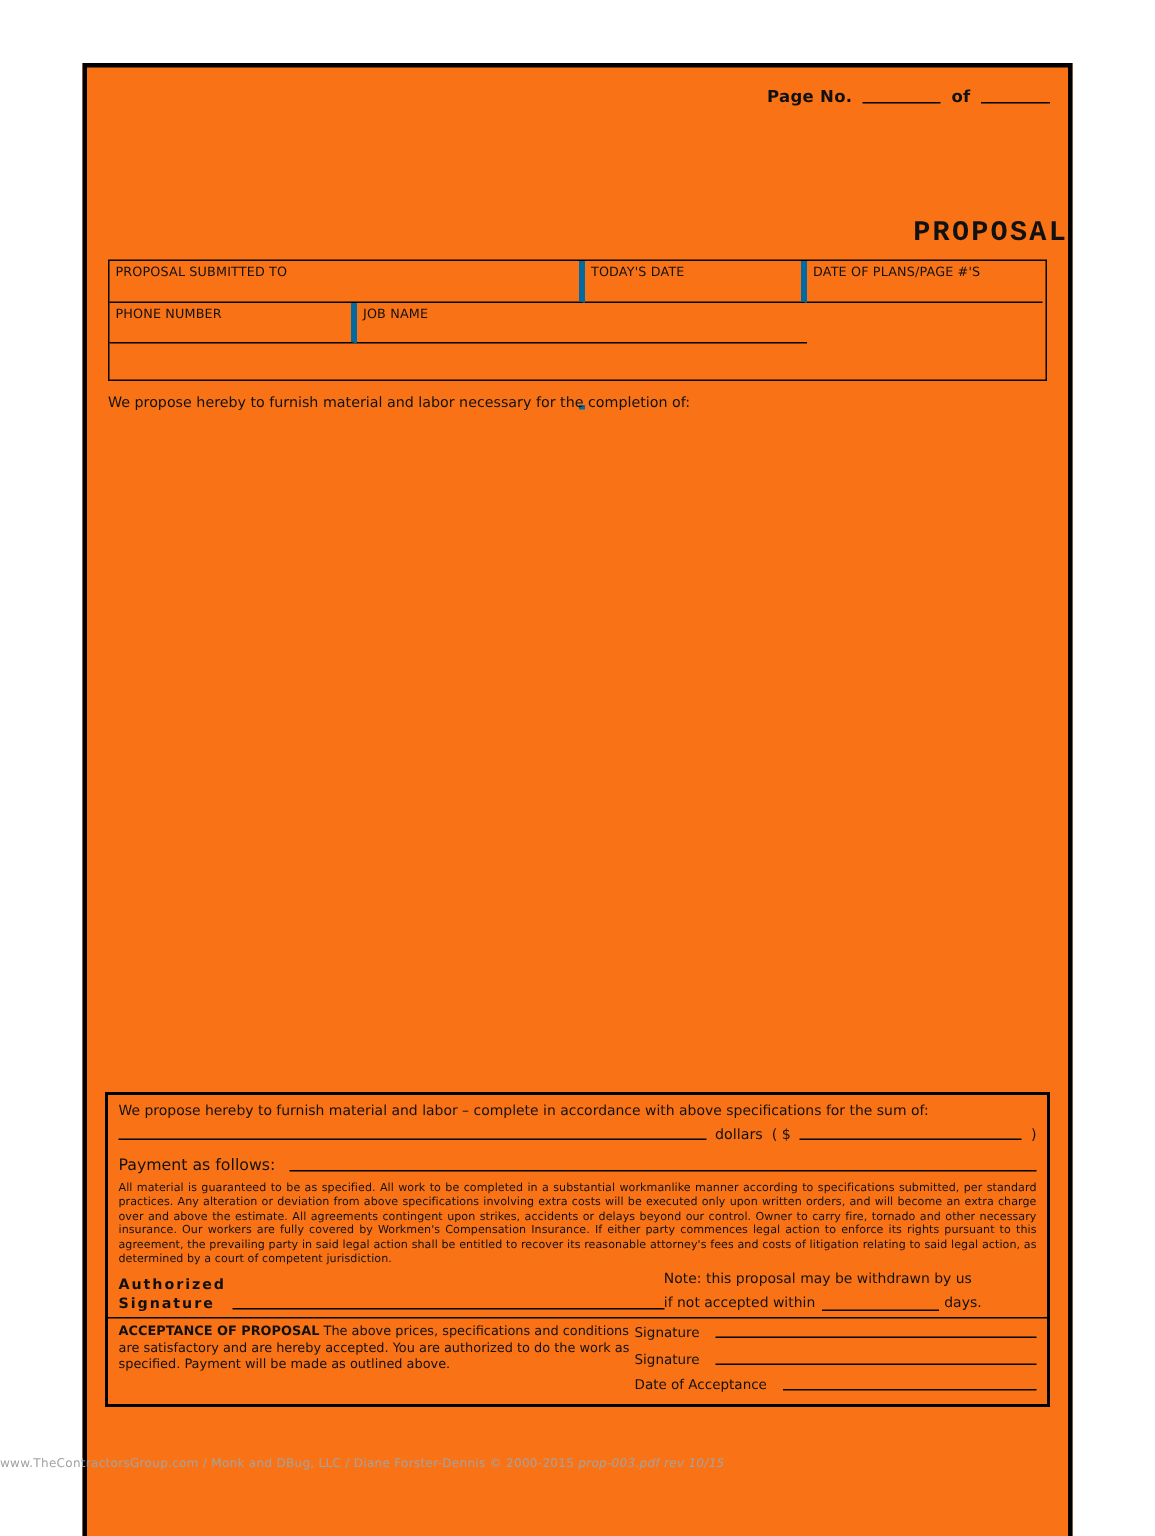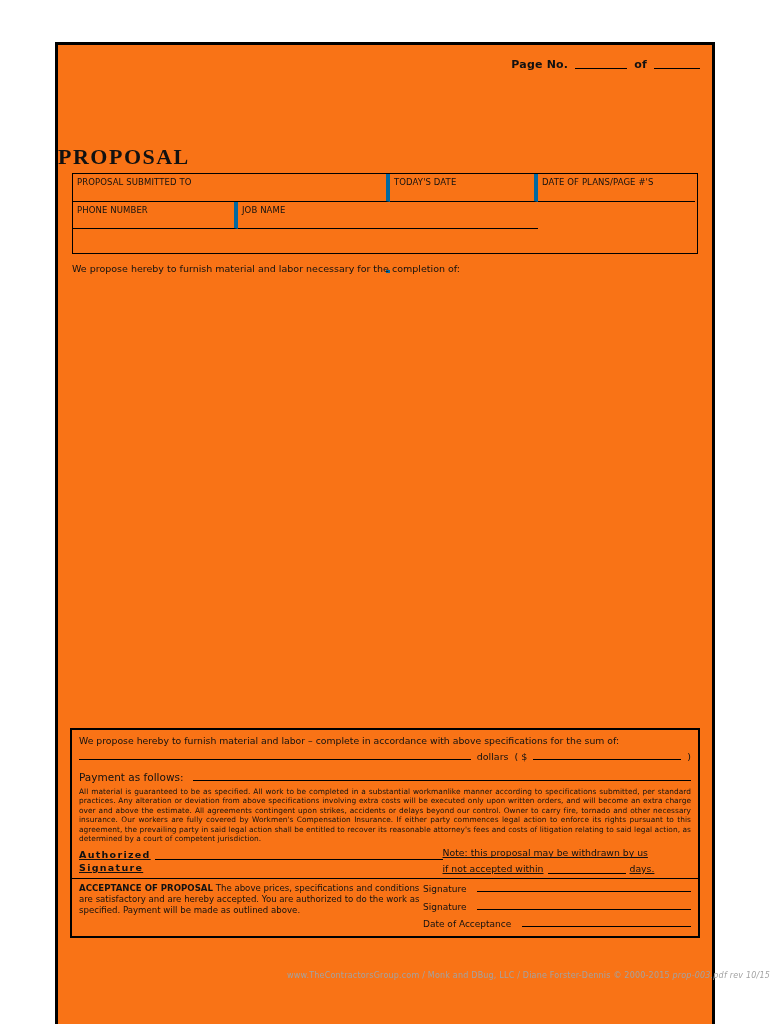--- a/index.html
+++ b/index.html
@@ -21,22 +21,22 @@
     position:absolute; top:13px; right:12px;
     display:flex; align-items:flex-end; gap:7px;
     font-size:11px; font-weight:600; letter-spacing:.2px;
   }
   .page-no-row .uline { margin-bottom:2px; }
   .w52 { width:52px; } .w46 { width:46px; }
 
   
   .form-title {
     position:absolute; top:99px; left:0; right:0; margin:0;
-    text-align:left; font-family:Liberation Serif, serif;
-    font-size:22px; font-weight:bold; letter-spacing:1.5px;
+    text-align:right; font-family:Liberation Mono, monospace;
+    font-size:19px; font-weight:bold; letter-spacing:1.5px;
   }
 
   
   .info-table {
     position:absolute; left:14px; top:128px; width:626px;
     border:1px solid #000; box-sizing:border-box;
     display:grid;
     grid-template-columns:165px 152px 148px 157px;
     grid-template-rows:28px 27px 24px;
     font-size:8.5px; letter-spacing:.1px;
@@ -60,42 +60,42 @@
   }
   .propose { margin:0; font-size:9.3px; }
   .dollars-row { display:flex; align-items:flex-end; gap:6px; font-size:9.5px; margin-top:1px; height:15px; }
   .dollars-row .fill { flex:1; margin-bottom:2px; }
   .dollars-row .uline, .payment-row .uline, .note-line2 .uline { margin-bottom:2px; }
   .w148 { width:148px; }
   .payment-row { display:flex; align-items:flex-end; gap:9px; margin-top:4px; height:17px; }
   .payment-row .pay-label { font-size:10.5px; }
   .payment-row .fill { flex:1; margin-bottom:2px; }
   .fine-print { margin:4px 0 0; font-size:7.4px; line-height:9.4px; text-align:justify; letter-spacing:.05px; }
-  .auth-row { display:flex; align-items:center; margin-top:2px;text-decoration:underline; }
+  .auth-row { display:flex; align-items:flex-end; margin-top:2px; }
   .auth-label { font-size:9.5px; font-weight:bold; letter-spacing:1.3px; line-height:13px; width:76px; }
   .auth-line { flex:0 0 288px; margin-bottom:3px; }
   .note-block { margin-left:auto; width:250px; font-size:9.3px; line-height:15.5px; }
   .note-line2 { display:flex; align-items:flex-end; gap:4px; }
   .w78 { width:78px; }
 
   
   .acceptance {
     margin:4px -7px 0; padding:4px 7px 5px;
     border-top:1px solid #000; margin-top:auto;
     display:flex; height:58px; box-sizing:border-box;
   }
   .accept-text { margin:0; width:354px; font-size:8.6px; line-height:10.9px; }
   .sig-col { margin-left:auto; width:268px; display:flex; flex-direction:column; gap:7.5px; font-size:9px; padding-top:1px; }
   .sig-row { display:flex; align-items:flex-end; justify-content:flex-end; gap:11px; white-space:nowrap; }
   .sig-row .uline { width:216px; margin-bottom:2px; }
 
   
   .footer {
     position:absolute; left:0; right:0; top:971px;
-    text-align:right; font-size:8px; color:#a3a3a3; letter-spacing:.2px;
+    text-align:left; font-size:8px; color:#a3a3a3; letter-spacing:.2px;
   }
   .footer i { font-style:italic; }
 </style>
 </head>
 <body>
 
 <div class="sheet">
 
   <div class="page-no-row">
     <span>Page No.</span>

